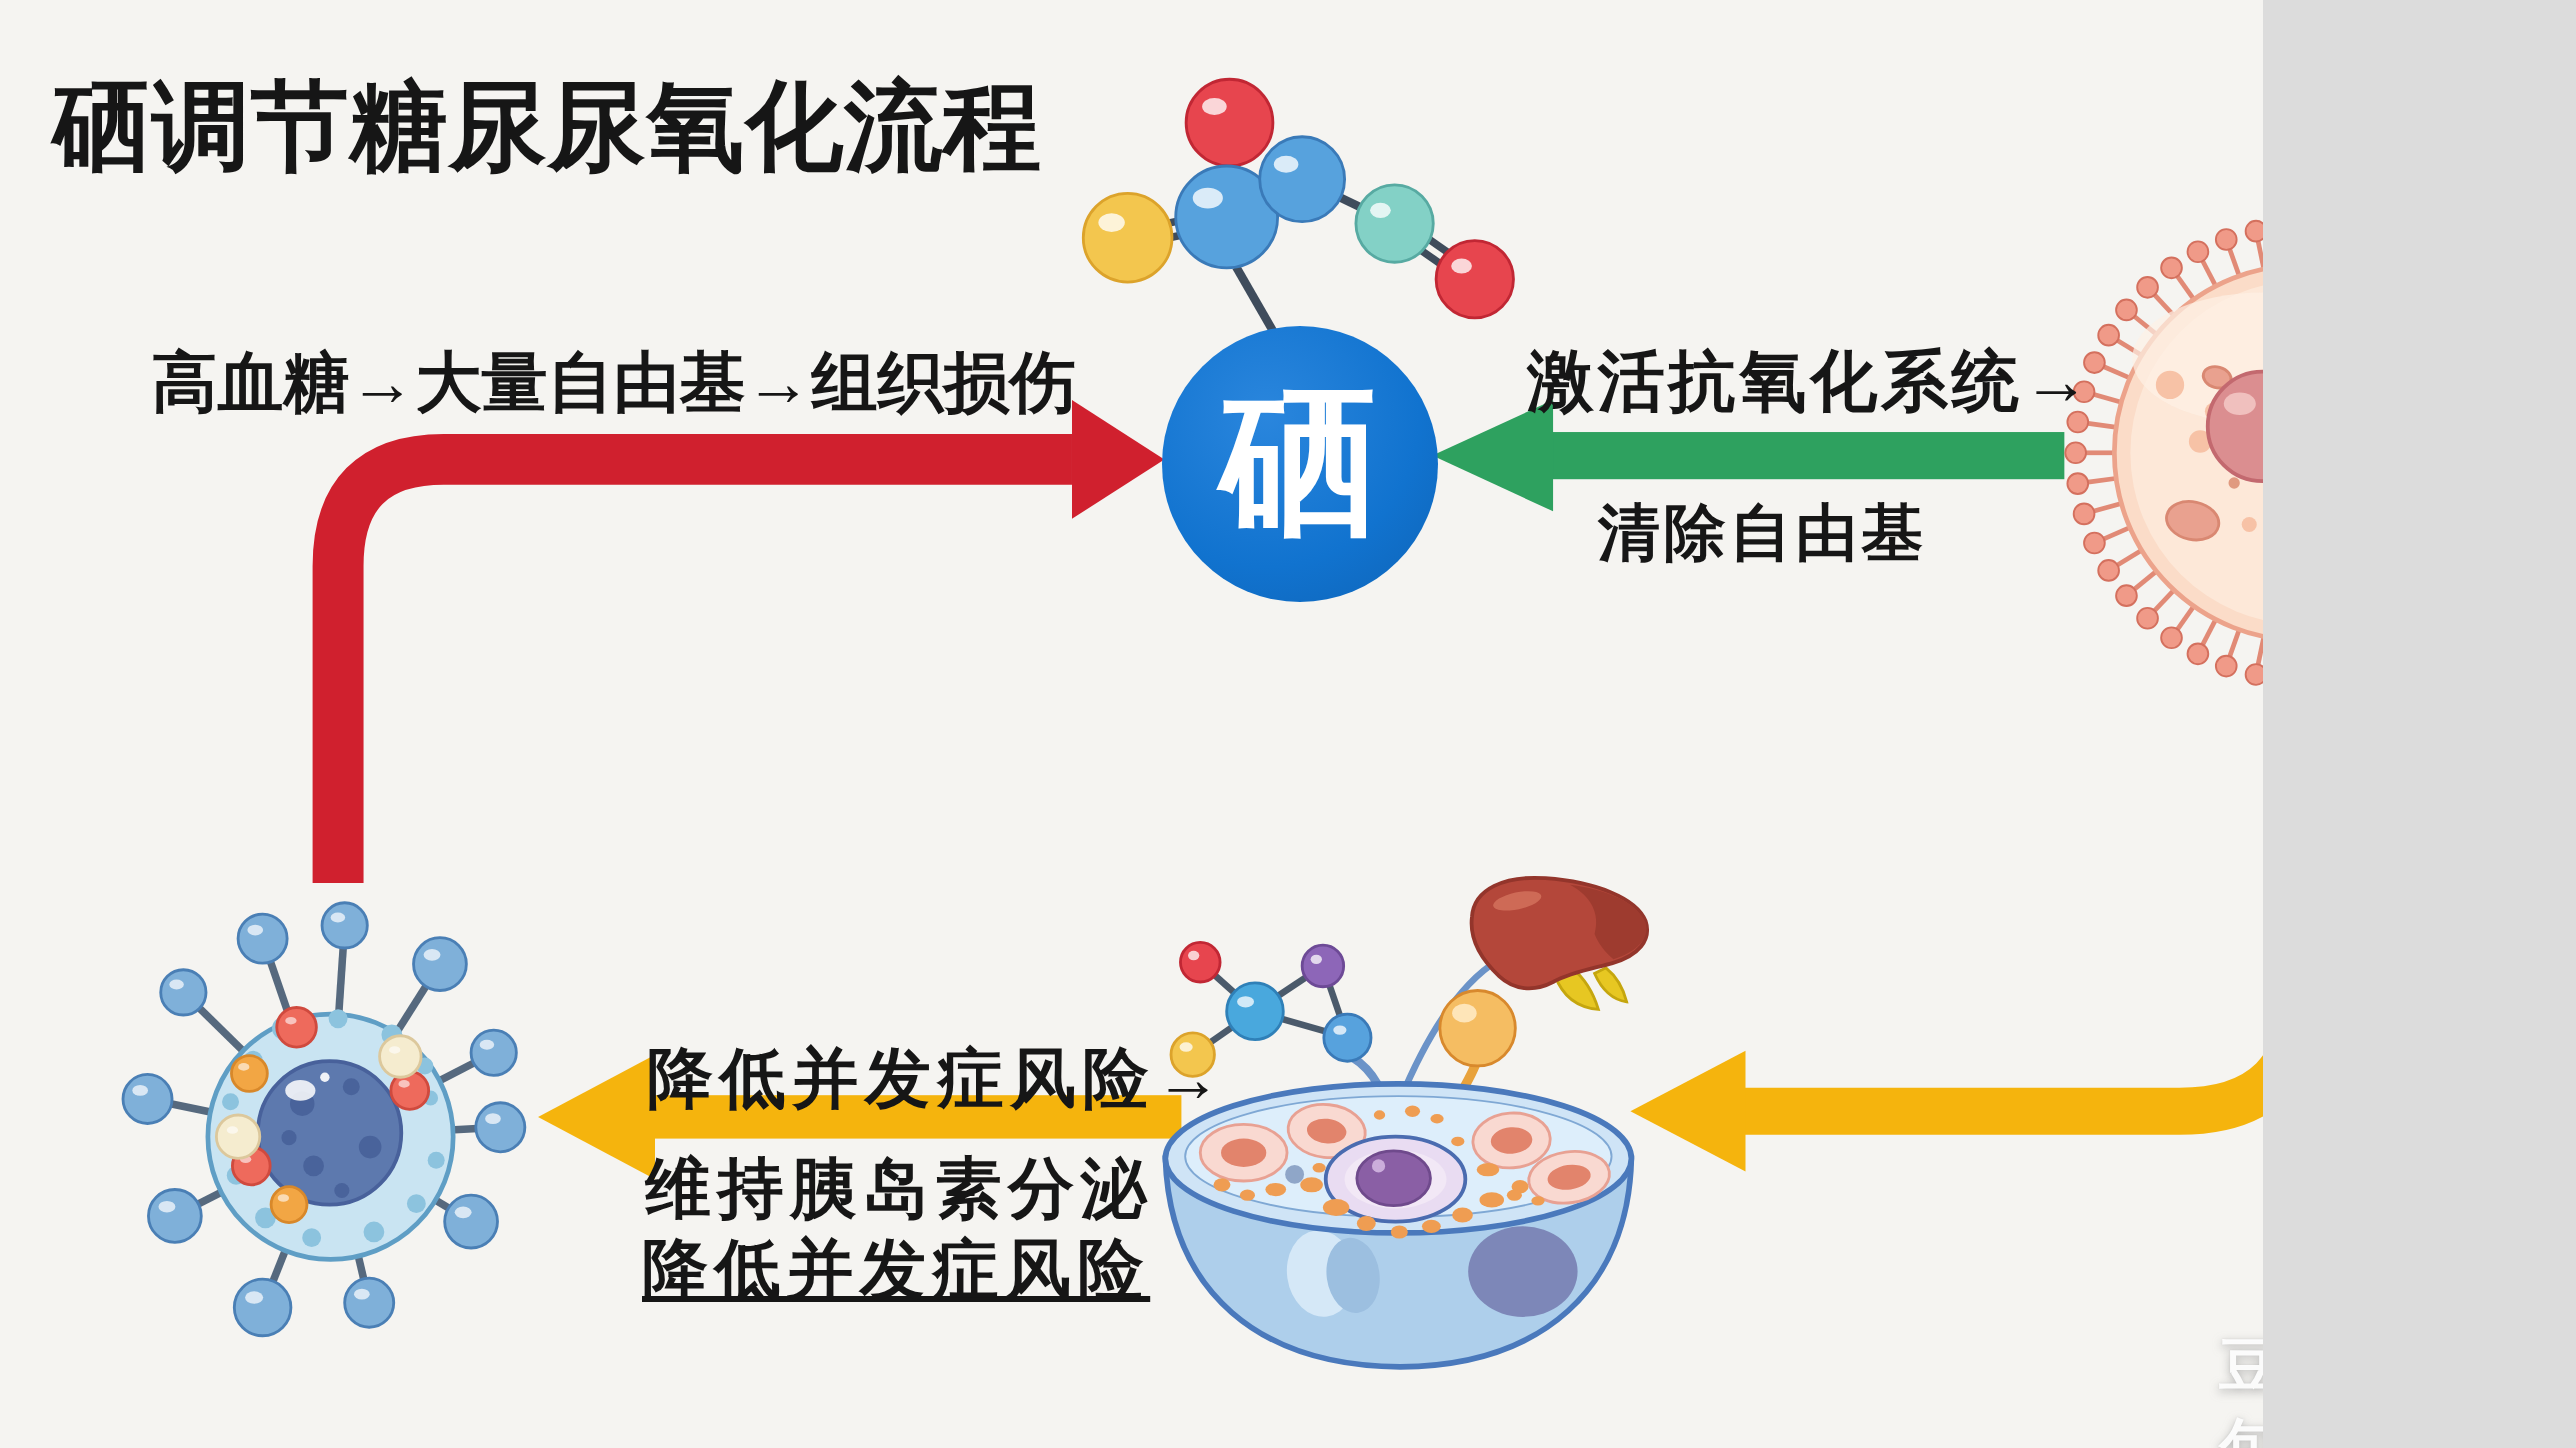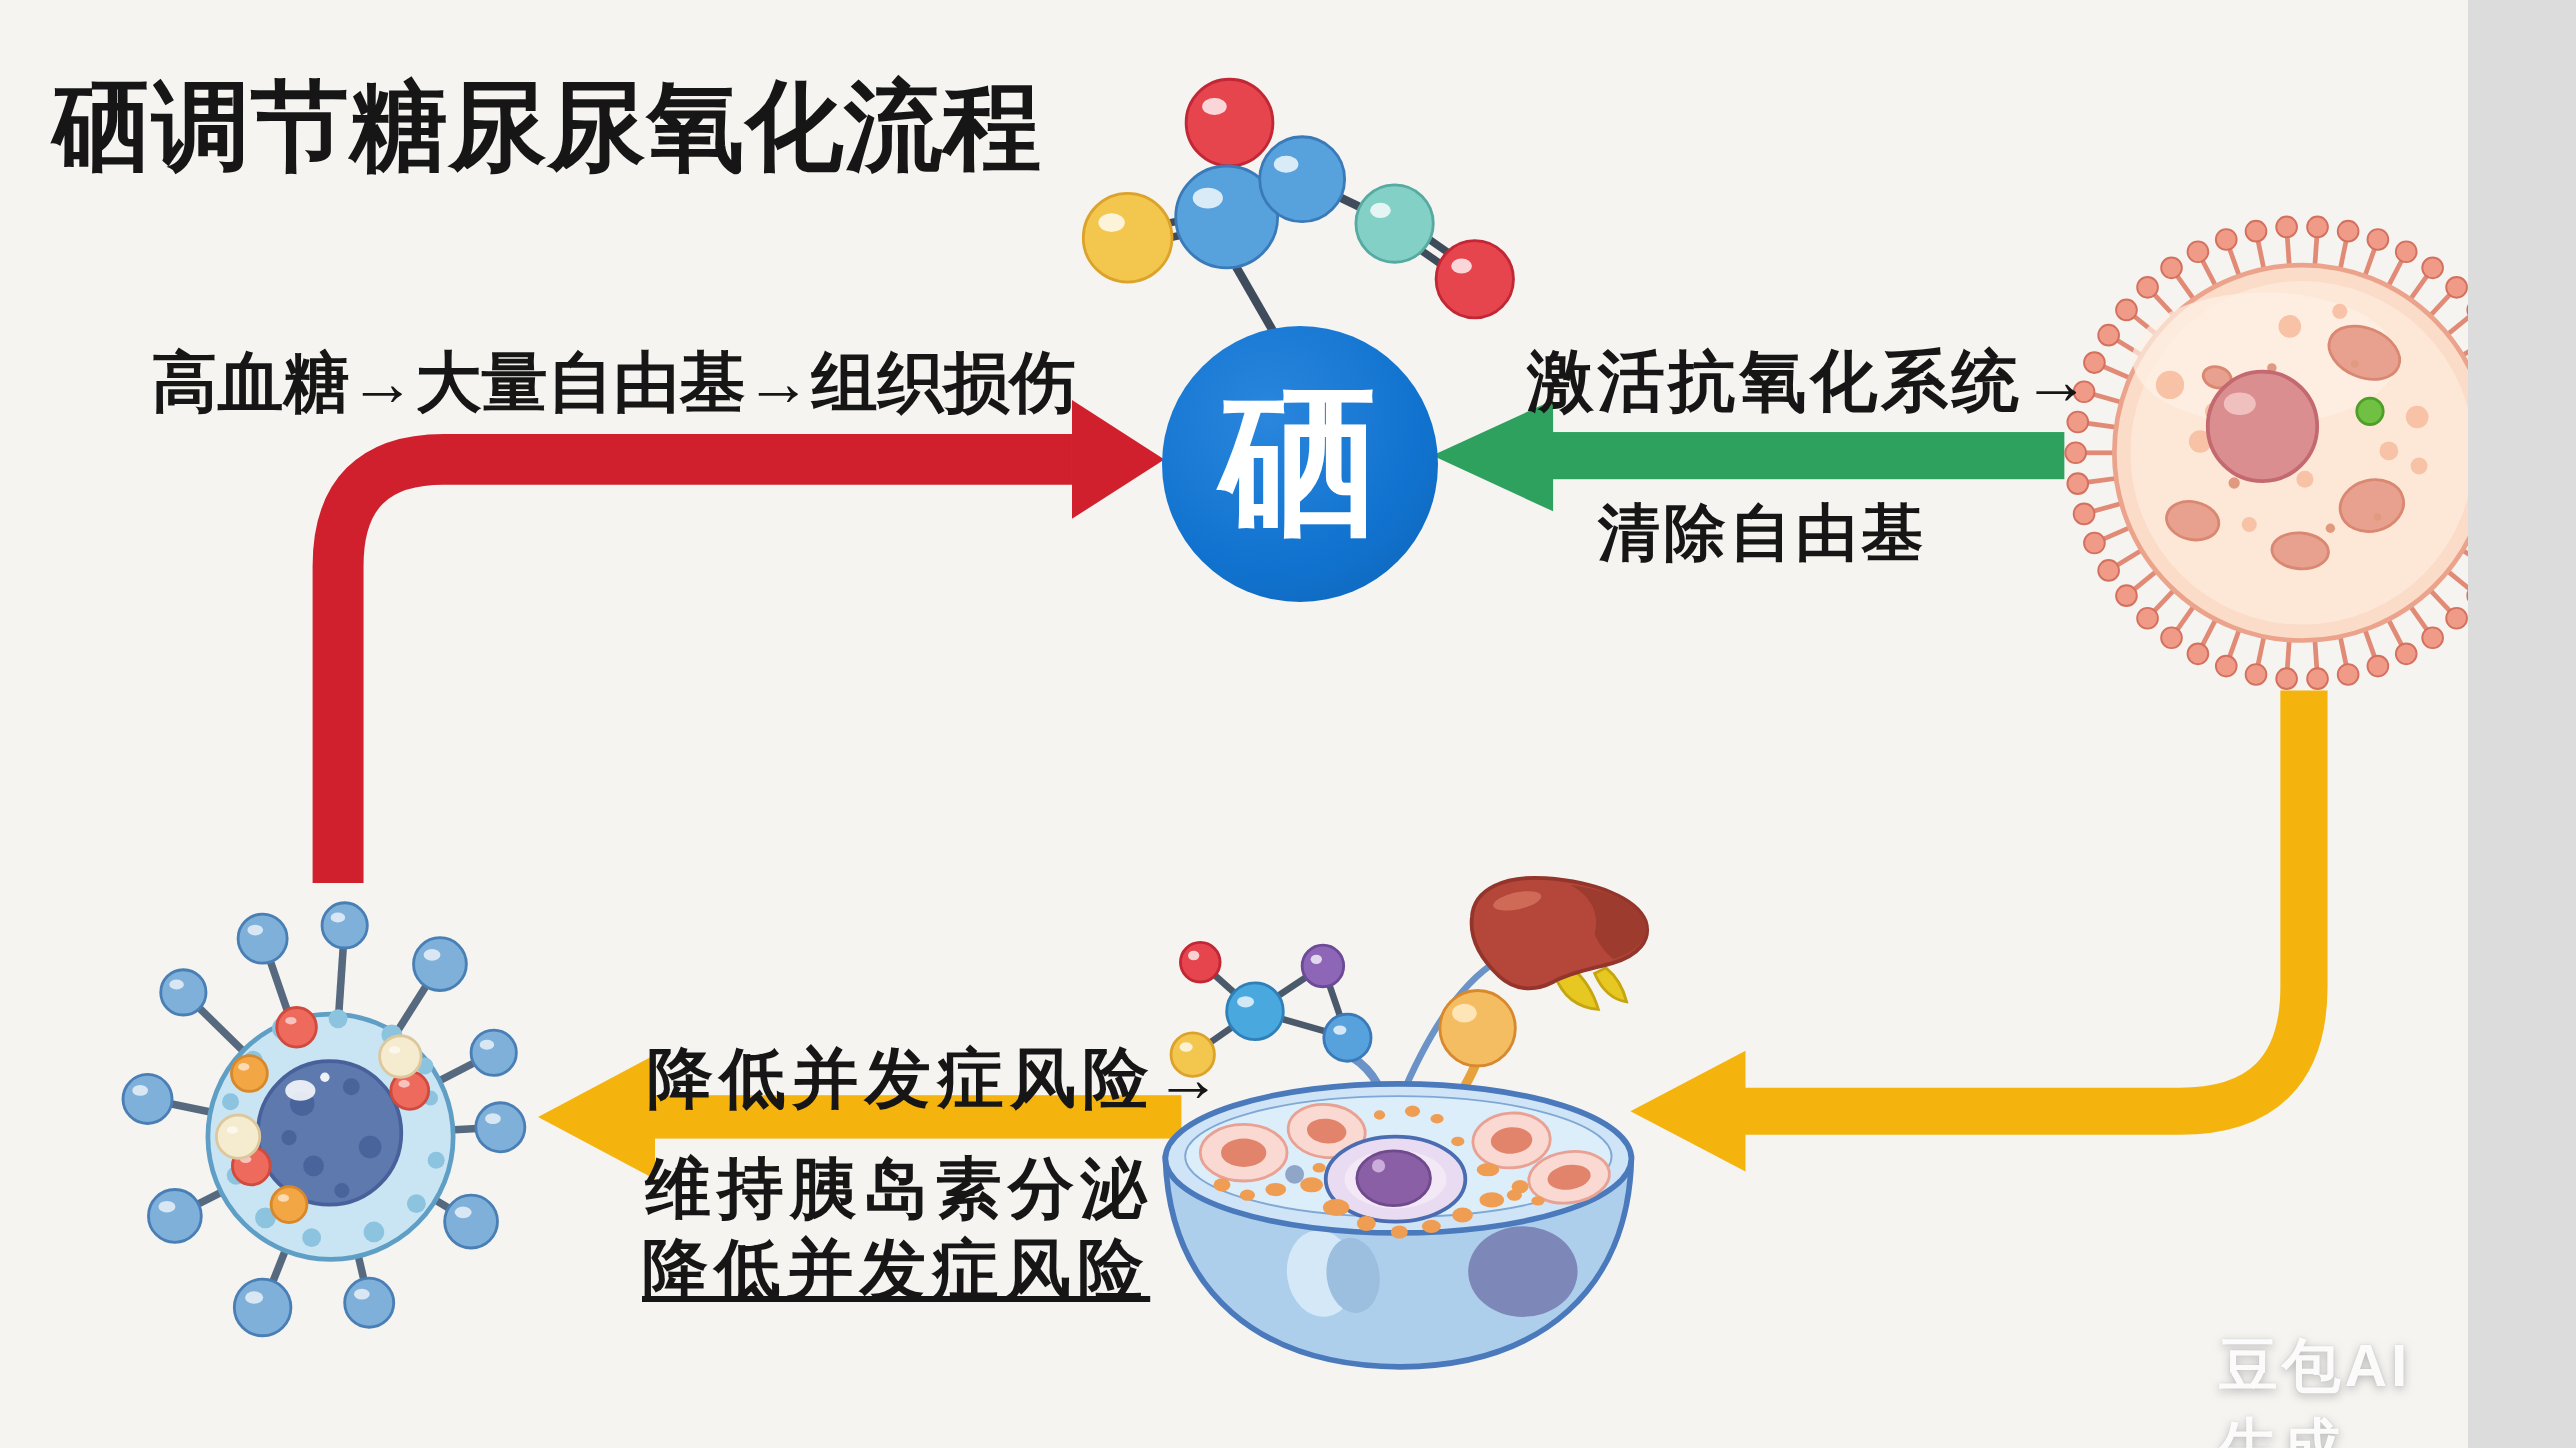--- a/index.html
+++ b/index.html
@@ -1,16 +1,16 @@
 <!DOCTYPE html>
 <html style="font-size:15px"><head>
 <meta charset="utf-8">
 <style>
   html,body { margin:0; padding:0; background:#dcdcdc; }
-  .stage { position:relative; width:2468px; height:1448px; background:#f5f4f1;
+  .stage { position:relative; width:2263px; height:1448px; background:#f5f4f1;
            font-family:"Liberation Sans", sans-serif; overflow:hidden; }
   .stage svg { position:absolute; left:0; top:0; }
   .txt { position:absolute; color:#161616; font-weight:900; white-space:nowrap;
          font-family:"Liberation Sans", sans-serif; }
   .title { left:53px; top:62px; font-size:98px; letter-spacing:0.9px; }
   .lbl-red { left:151px; top:338px; width:925px; text-align:center; font-size:66px; letter-spacing:0; }
   .lbl-green-top { left:1527px; top:336px; font-size:67px; letter-spacing:3.8px; }
   .lbl-green-bottom { left:1598px; top:491px; font-size:62px; letter-spacing:3.8px; }
   .lbl-yellow-right { left:1698px; top:1049px; font-size:62px; letter-spacing:0; }
   .lbl-protect-1 { left:647px; top:1034px; font-size:66px; letter-spacing:6.6px; }

